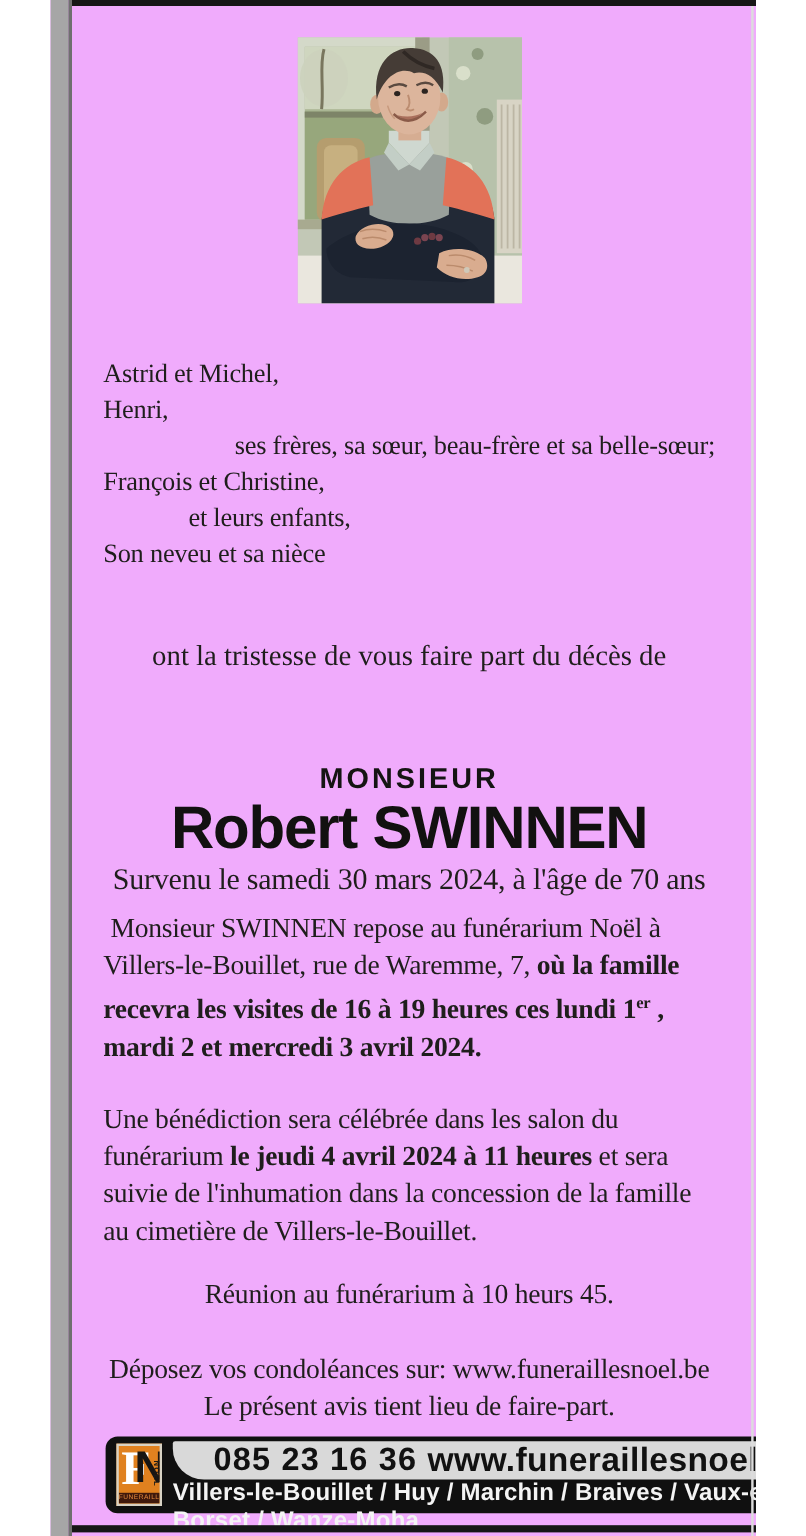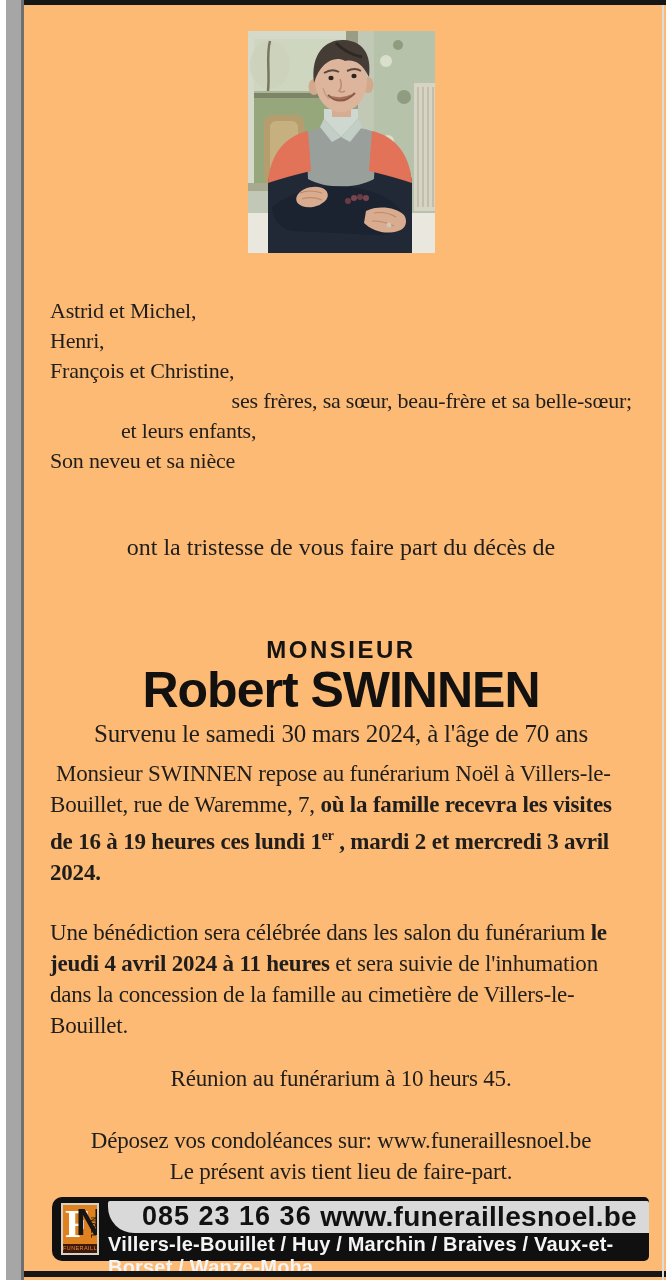--- a/index.html
+++ b/index.html
@@ -1,18 +1,18 @@
 <!DOCTYPE html>
 <html><head>
 <meta charset="utf-8">
 <style>
   html,body { margin:0; padding:0; background:#ffffff; }
   .sheet {
-    position:relative; width:660px; height:1280px; margin:0 auto;
-    background:#fdba74; overflow:hidden;
+    position:relative; width:588px; height:1280px; margin:0 auto;
+    background:#f0abfc; overflow:hidden;
     font-family:"Liberation Serif", serif; color:#1f1e1c;
   }
   
   .edge-strip { position:absolute; left:0; top:0; bottom:0; width:15px; background:#a6a6a6; }
   .edge-strip-line { position:absolute; left:15px; top:0; bottom:0; width:3px; background:#6f6f6f; }
   .top-rule { position:absolute; left:18px; right:0; top:0; height:5px; background:#161616; }
   .bottom-rule { position:absolute; left:18px; right:0; top:1271px; height:6px; background:#161616; }
   .right-faint-line { position:absolute; right:2px; top:5px; bottom:0; width:2px; background:#dcdcdc; }
 
   .content { position:absolute; left:44px; right:34px; top:0; display:flex; flex-direction:column; }
@@ -143,22 +143,22 @@
         <path d="M92 48 q3 8 -1 12 q3 2 6 0" stroke="#bc8d71" stroke-width="1.6" fill="none"></path>
         <path d="M83 65 q11 9 21 -2 q-9 5 -21 2 Z" fill="#a96f5c"></path>
         <path d="M80 64 q13 12 27 -2" stroke="#8a5a48" stroke-width="2" fill="none"></path>
         <path d="M75 57 q2 7 6 11" stroke="#c79a7e" stroke-width="1.3" fill="none"></path>
       </svg>
     </div>
 
     <div class="names">
       <div class="line">Astrid et Michel,</div>
       <div class="line">Henri,</div>
+      <div class="line align-right">ses frères, sa sœur, beau-frère et sa belle-sœur;</div>
       <div class="line">François et Christine,</div>
-      <div class="line align-right">ses frères, sa sœur, beau-frère et sa belle-sœur;</div>
       <div class="line indent">et leurs enfants,</div>
       <div class="line">Son neveu et sa nièce</div>
     </div>
 
     <p class="intro" style="margin:55px 0 0 0;">ont la tristesse de vous faire part du décès de</p>
 
     <div class="title-prefix">MONSIEUR</div>
 
     <h1 class="deceased-name">Robert SWINNEN</h1>
 

